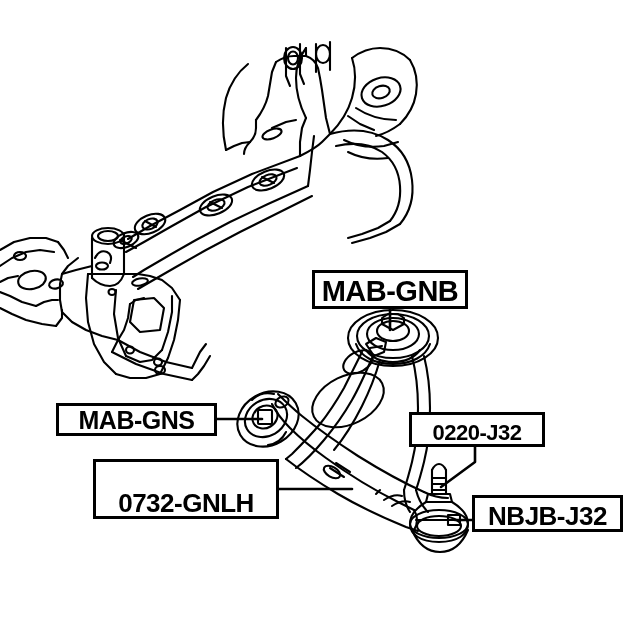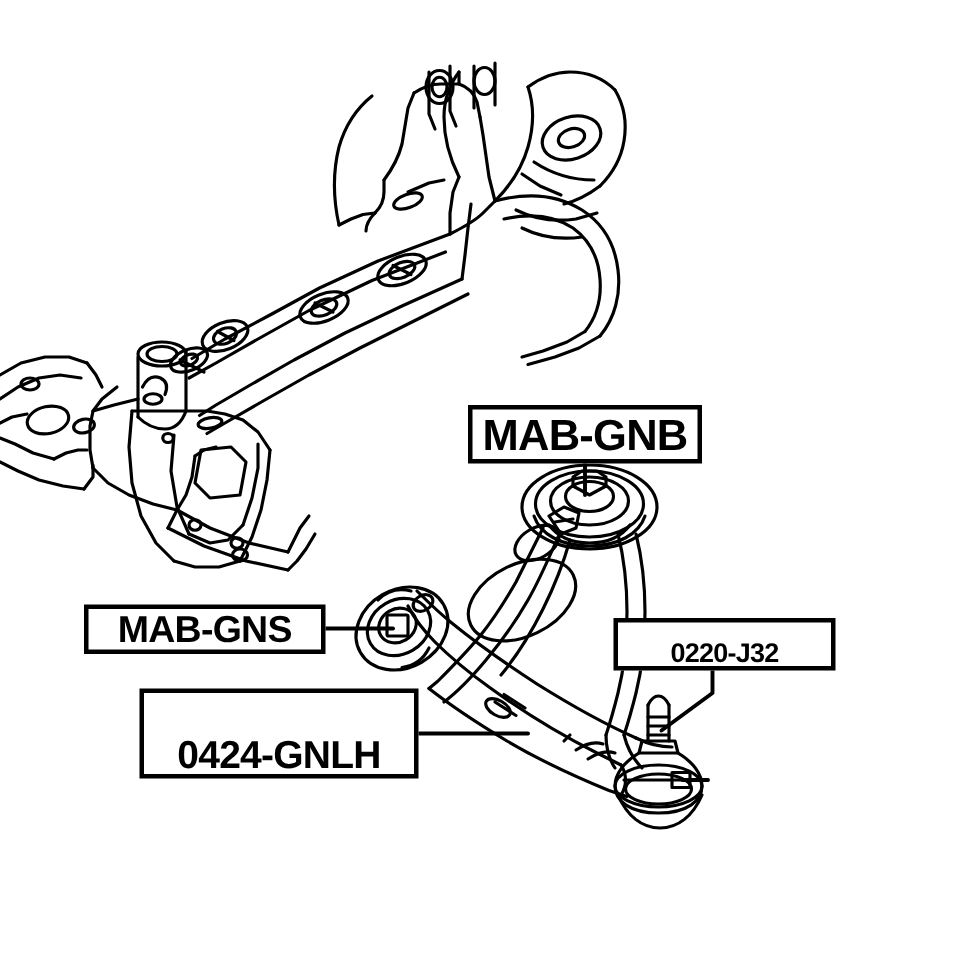--- a/index.html
+++ b/index.html
@@ -50,22 +50,22 @@
   #cal-mab-gns {
     left: 56px; top: 403px; width: 161px; height: 33px;
     font-size: 25px;
   }
   #cal-0424 {
     left: 93px; top: 459px; width: 186px; height: 60px;
     font-size: 26px;
   }
   #cal-0424 .ln { padding: 0; }
   #cal-0220 {
-    left: 409px; top: 412px; width: 148px; height: 35px;
-    font-size: 18px;
+    left: 409px; top: 412px; width: 136px; height: 35px;
+    font-size: 22px;
   }
   #cal-nbjb {
     left: 472px; top: 495px; width: 151px; height: 37px;
     font-size: 26px;
   }
 </style>
 </head>
 <body>
 
 <div id="page">
@@ -313,21 +313,24 @@
 
   <div class="callout" id="cal-mab-gnb">
     <span class="ln">MAB-GNB</span>
   </div>
 
   <div class="callout" id="cal-mab-gns">
     <span class="ln">MAB-GNS</span>
   </div>
 
   <div class="callout" id="cal-0424">
-    <span class="ln">0424-GNLH</span>
+    <span class="ln">0732-GNLH</span>
   </div>
 
   <div class="callout" id="cal-0220">
     <span class="ln">0220-J32</span>
   </div>
 
+  <div class="callout" id="cal-nbjb">
+    <span class="ln">NBJB-J32</span>
+  </div>
 
 </div>
 
 </body></html>

